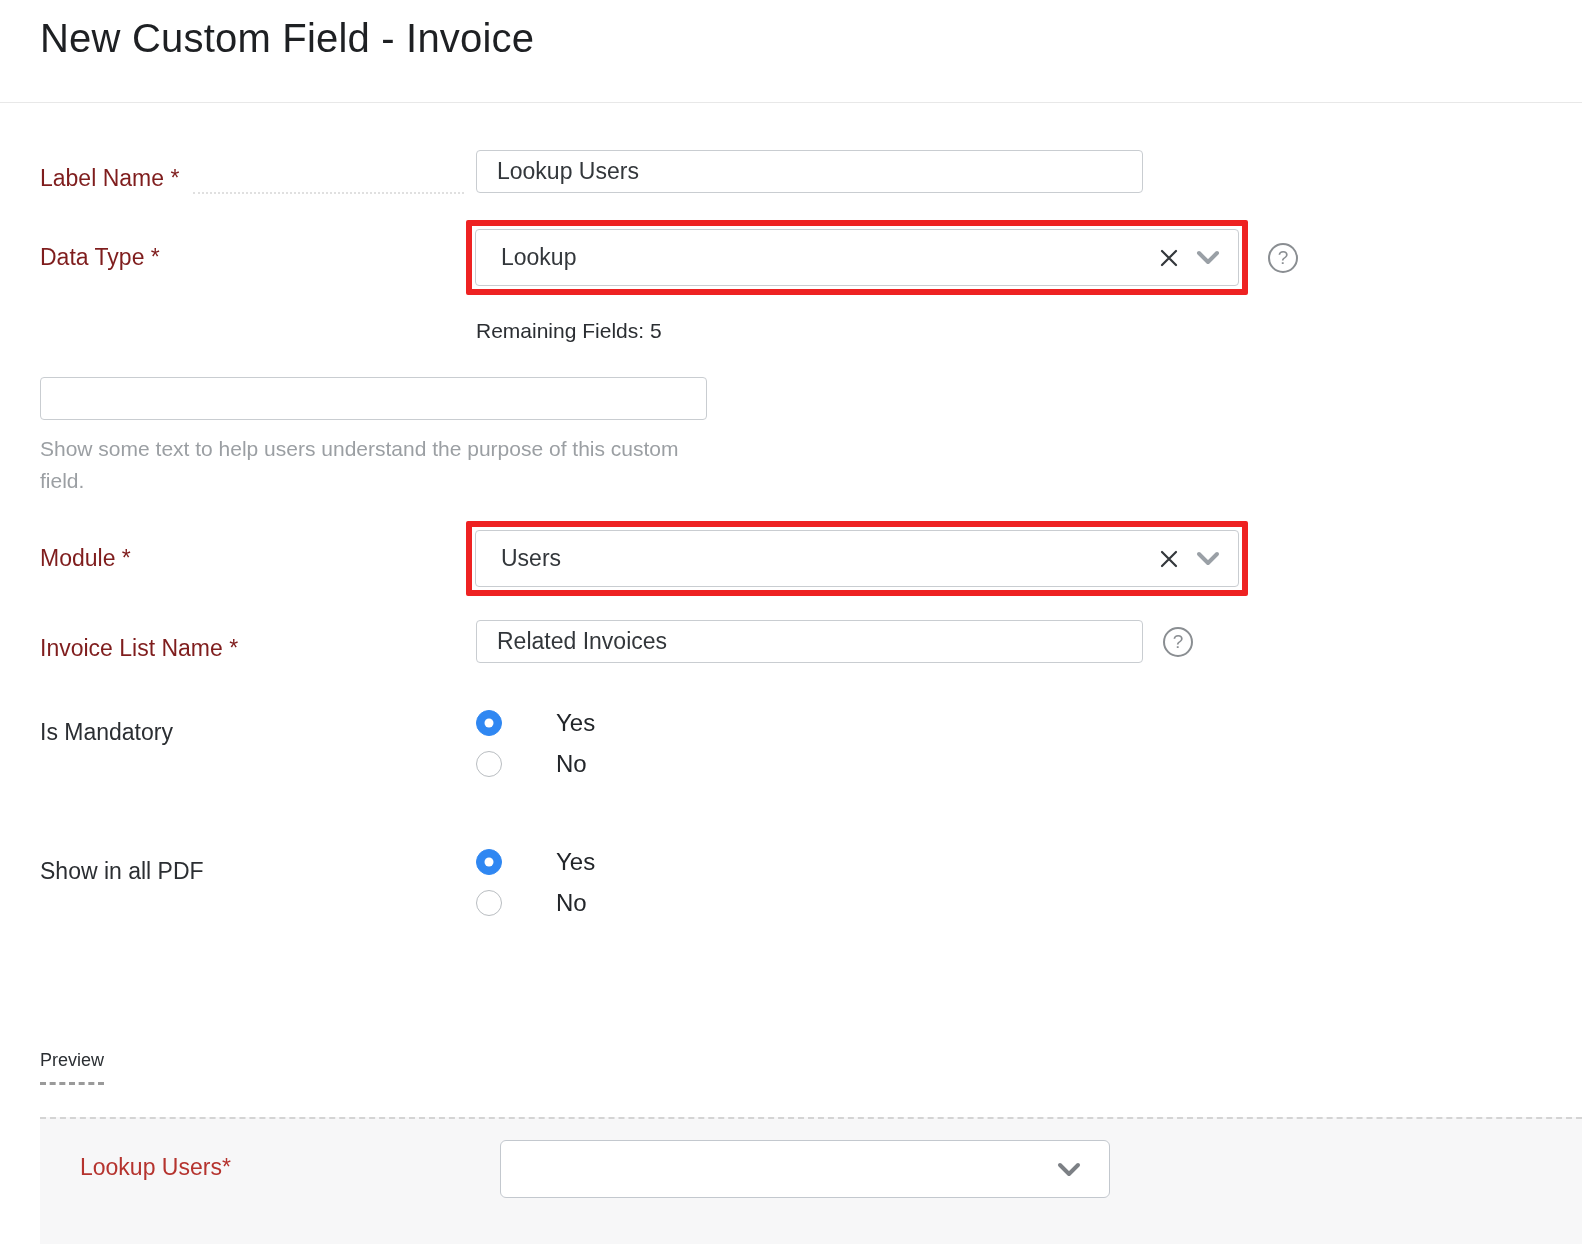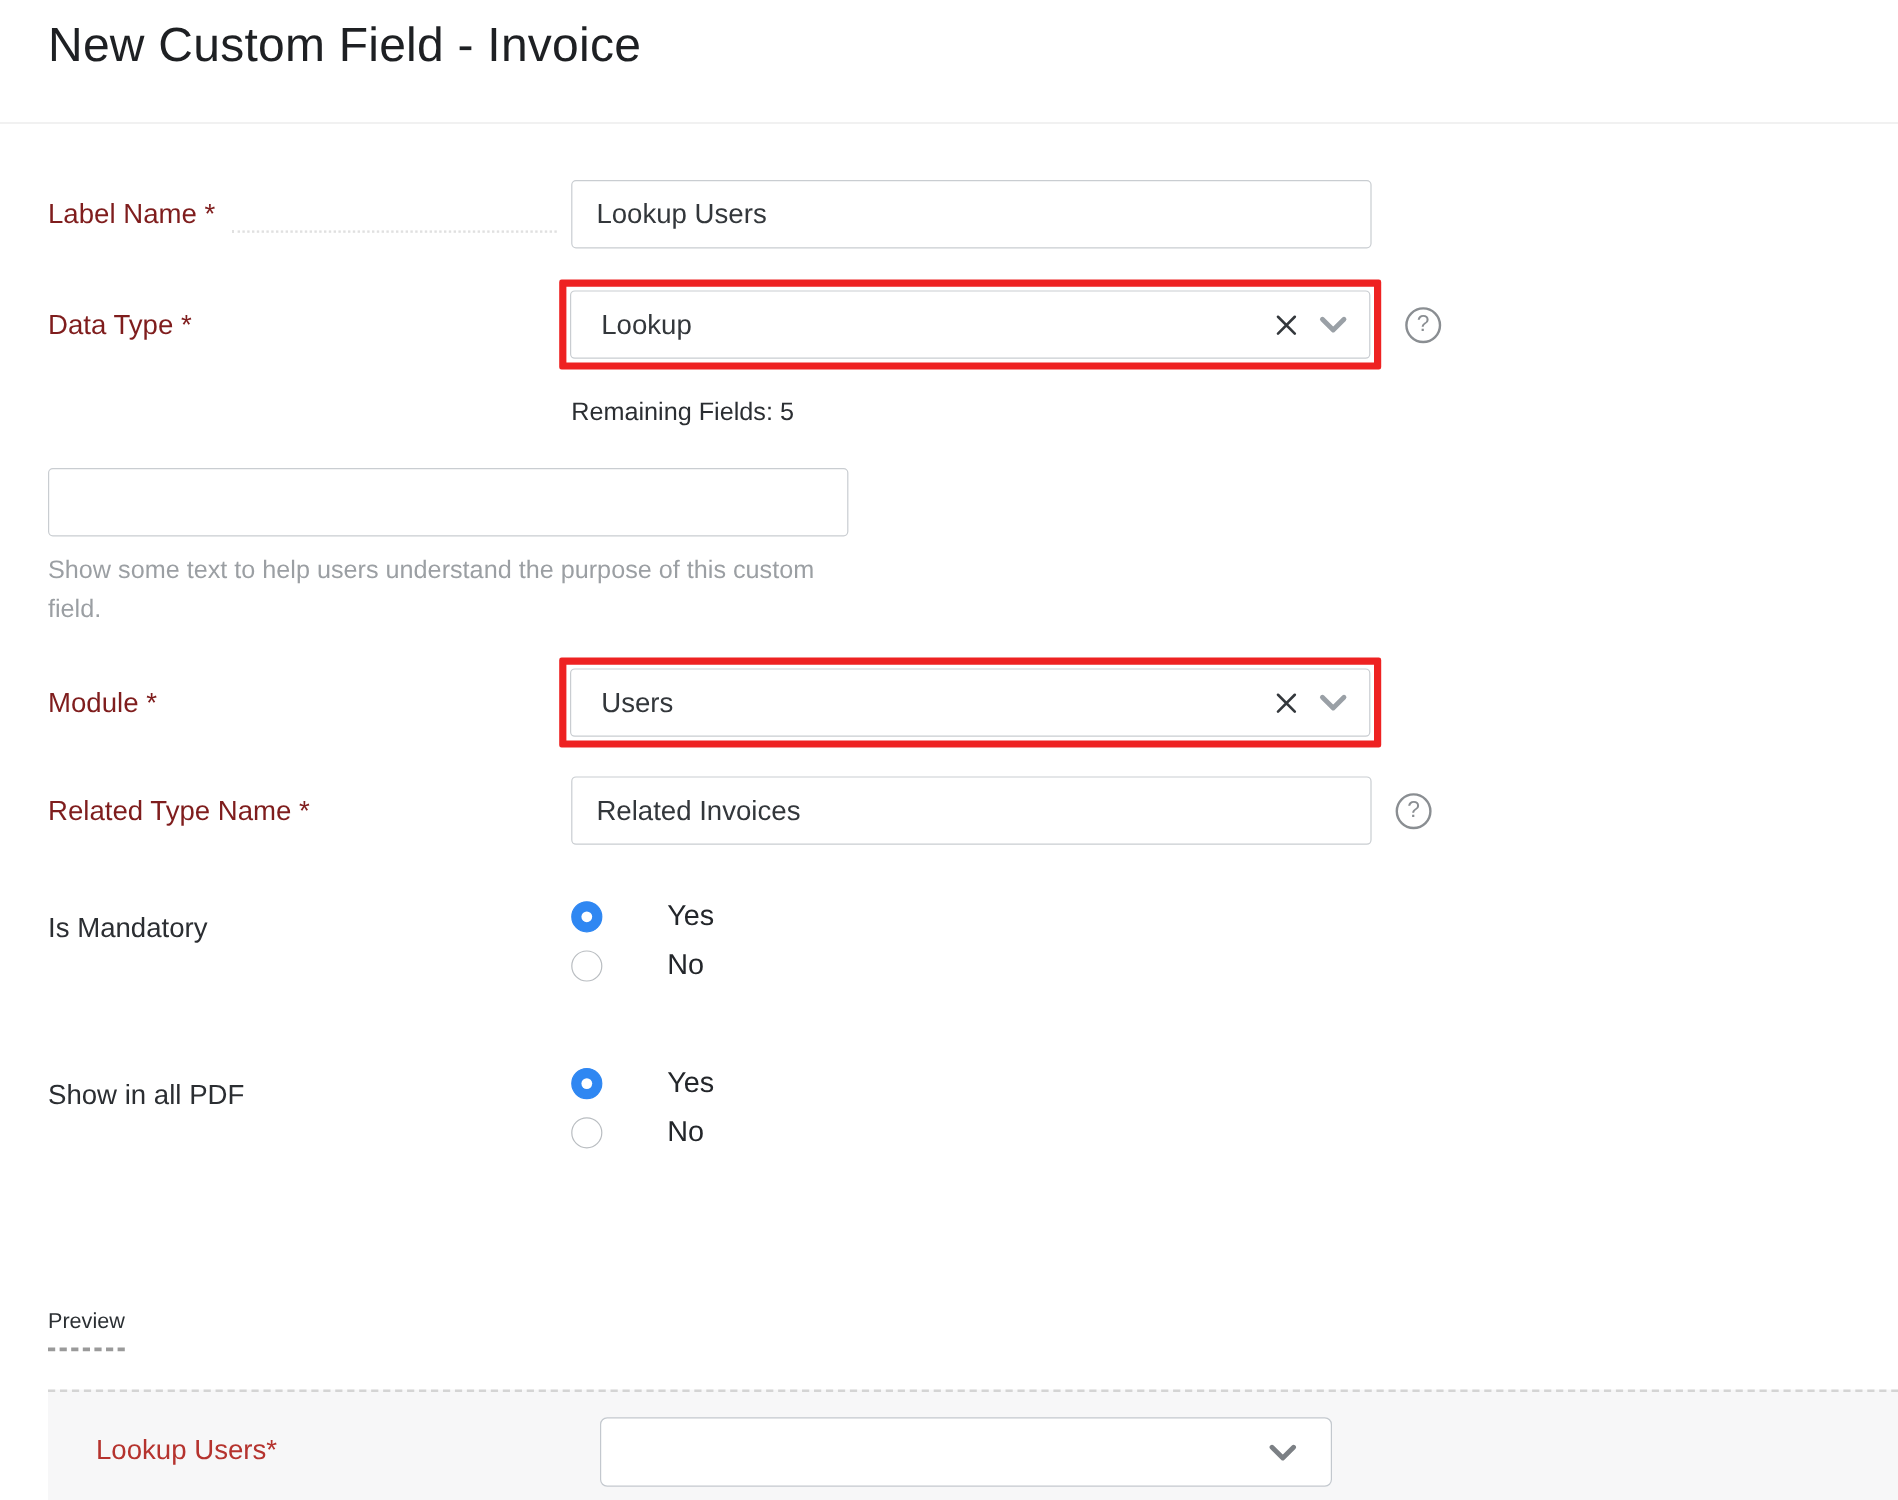--- a/index.html
+++ b/index.html
@@ -21,27 +21,27 @@
 
   .mt-r1 { margin-top: 47px; }
   .mt-r2 { margin-top: 26px; }
   .mt-r3 { margin-top: 34px; }
   .mt-r4 { margin-top: 24px; }
   .mt-r5 { margin-top: 24px; }
   .mt-r6 { margin-top: 46px; }
   .mt-r7 { margin-top: 57px; }
 
   .text-input {
-    width: 667px; height: 57px; border: 1px solid #c9cdd1; border-radius: 4px;
+    width: 667px; height: 43px; border: 1px solid #c9cdd1; border-radius: 4px;
     font-size: 23px; color: #33373b; padding: 0 20px; background: #fff;
     font-family: "Liberation Sans", "DejaVu Sans", sans-serif; outline: none;
   }
 
   .select {
-    width: 667px; height: 57px; border: 1px solid #c9cdd1; border-radius: 4px; background: #fff;
+    width: 764px; height: 57px; border: 1px solid #c9cdd1; border-radius: 4px; background: #fff;
     display: flex; align-items: center; padding: 0 18px 0 25px; cursor: pointer;
   }
   .select-value { flex: 1; font-size: 23px; color: #33373b; }
   .clear-icon { display: flex; align-items: center; margin-right: 16px; cursor: pointer; }
   .chevron-icon { display: flex; align-items: center; }
 
   .highlight { border: 6px solid #ee2222; padding: 3px; border-radius: 2px; margin-left: -10px; background: #fff; }
 
   .help-circle {
     width: 30px; height: 30px; flex: none; border: 2px solid #8a8e92; border-radius: 50%;
@@ -158,21 +158,21 @@
                 </svg>
             </span>
           </div>
         </div>
       </div>
     </div>
   </div>
 
   <div class="row mt-r5">
     <div class="row-label red">
-      <span>Related Type Name *</span>
+      <span>Invoice List Name *</span>
     </div>
     <div class="control">
       <div class="control-line">
         <input class="text-input" type="text" value="Related Invoices" style="">
         <span class="help-circle">
           <span>?</span>
         </span>
       </div>
     </div>
   </div>

